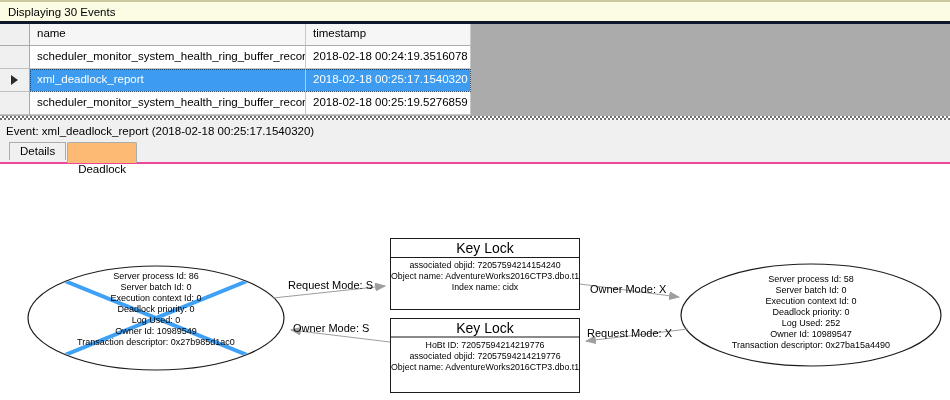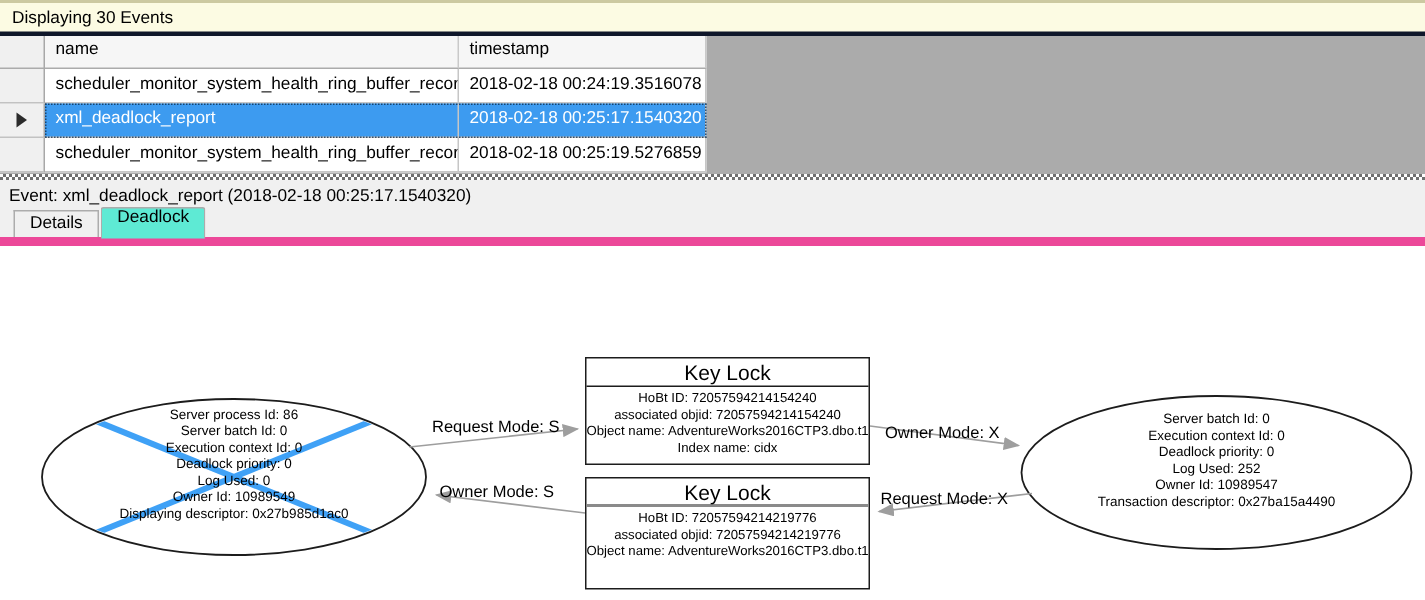--- a/index.html
+++ b/index.html
@@ -30,25 +30,25 @@
   .grid-row.selected .row-body { outline: 1px dotted rgba(10,40,70,0.75); outline-offset: -1px; }
   .marker { width: 0; height: 0; border-left: 7px solid #2b2b2b;
     border-top: 5px solid transparent; border-bottom: 5px solid transparent; }
 
   
   .splitter { height: 4px;
     background: repeating-conic-gradient(#6f6f6f 0% 25%, #fdfdfd 25% 50%) 0 0 / 4px 4px; }
 
   
   .event-bar { height: 22px; background: var(--pane-bg, #F0F0F0); padding: 5px 0 0 6px; }
-  .tabstrip { height: 22px; background: var(--pane-bg, #F0F0F0); border-bottom: 6px solid #ec4899;
-    display: flex; align-items: flex-end; padding-left: 9px; }
+  .tabstrip { height: 22px; background: var(--pane-bg, #F0F0F0); border-bottom: 2px solid #ec4899;
+    display: flex; padding-left: 9px; }
   .tab { height: 18px; padding: 2px 10px 0; background: #F0F0F0; border: 1px solid #ACACAC;
     border-bottom: none; margin-right: 1px; cursor: default; }
-  .tab.active { height: 21px; padding-top: 0; background: #5eead4; position: relative;
+  .tab.active { height: 21px; padding-top: 20px; background: #fdba74; position: relative;
     margin-bottom: -1px; z-index: 2; border-radius: 2px 2px 0 0; }
 
   
   .graph { position: relative; height: 236px; background: #fff; }
   .graph svg { position: absolute; left: 0; top: 0; }
   .node-ellipse { fill: none; stroke: #1c1c1c; stroke-width: 1.2px; }
   .victim-line { stroke: var(--victim, #3FA1F6); stroke-width: 4px; }
   .edge-line { stroke: var(--arrow, #9E9E9E); stroke-width: 1.1px; }
   #arrowhead path { fill: var(--arrow, #9E9E9E); }
   .proc-text { position: absolute; width: 240px; text-align: center;
@@ -133,36 +133,36 @@
     <line class="edge-line" x1="688" y1="165" x2="586" y2="177" marker-end="url(#arrowhead)"></line>
   </svg>
 
   <div class="proc-text" style="left:36px; top:107px;">
     <div>Server process Id: 86</div>
     <div>Server batch Id: 0</div>
     <div>Execution context Id: 0</div>
     <div>Deadlock priority: 0</div>
     <div>Log Used: 0</div>
     <div>Owner Id: 10989549</div>
-    <div>Displaying descriptor: 0x27b985d1ac0</div>
+    <div>Transaction descriptor: 0x27b985d1ac0</div>
   </div>
 
   <div class="proc-text" style="left:691px; top:110px;">
+    <div>Server process Id: 58</div>
     <div>Server batch Id: 0</div>
     <div>Execution context Id: 0</div>
     <div>Deadlock priority: 0</div>
     <div>Log Used: 252</div>
     <div>Owner Id: 10989547</div>
     <div>Transaction descriptor: 0x27ba15a4490</div>
   </div>
 
   <div class="lock-box" style="top:74px; height:72px;">
     <div class="lock-title">Key Lock</div>
     <div class="lock-lines">
-      <div>HoBt ID: 72057594214154240</div>
       <div>associated objid: 72057594214154240</div>
       <div>Object name: AdventureWorks2016CTP3.dbo.t1</div>
       <div>Index name: cidx</div>
     </div>
   </div>
 
   <div class="lock-box thick" style="top:154px; height:75px;">
     <div class="lock-title">Key Lock</div>
     <div class="lock-lines">
       <div>HoBt ID: 72057594214219776</div>

